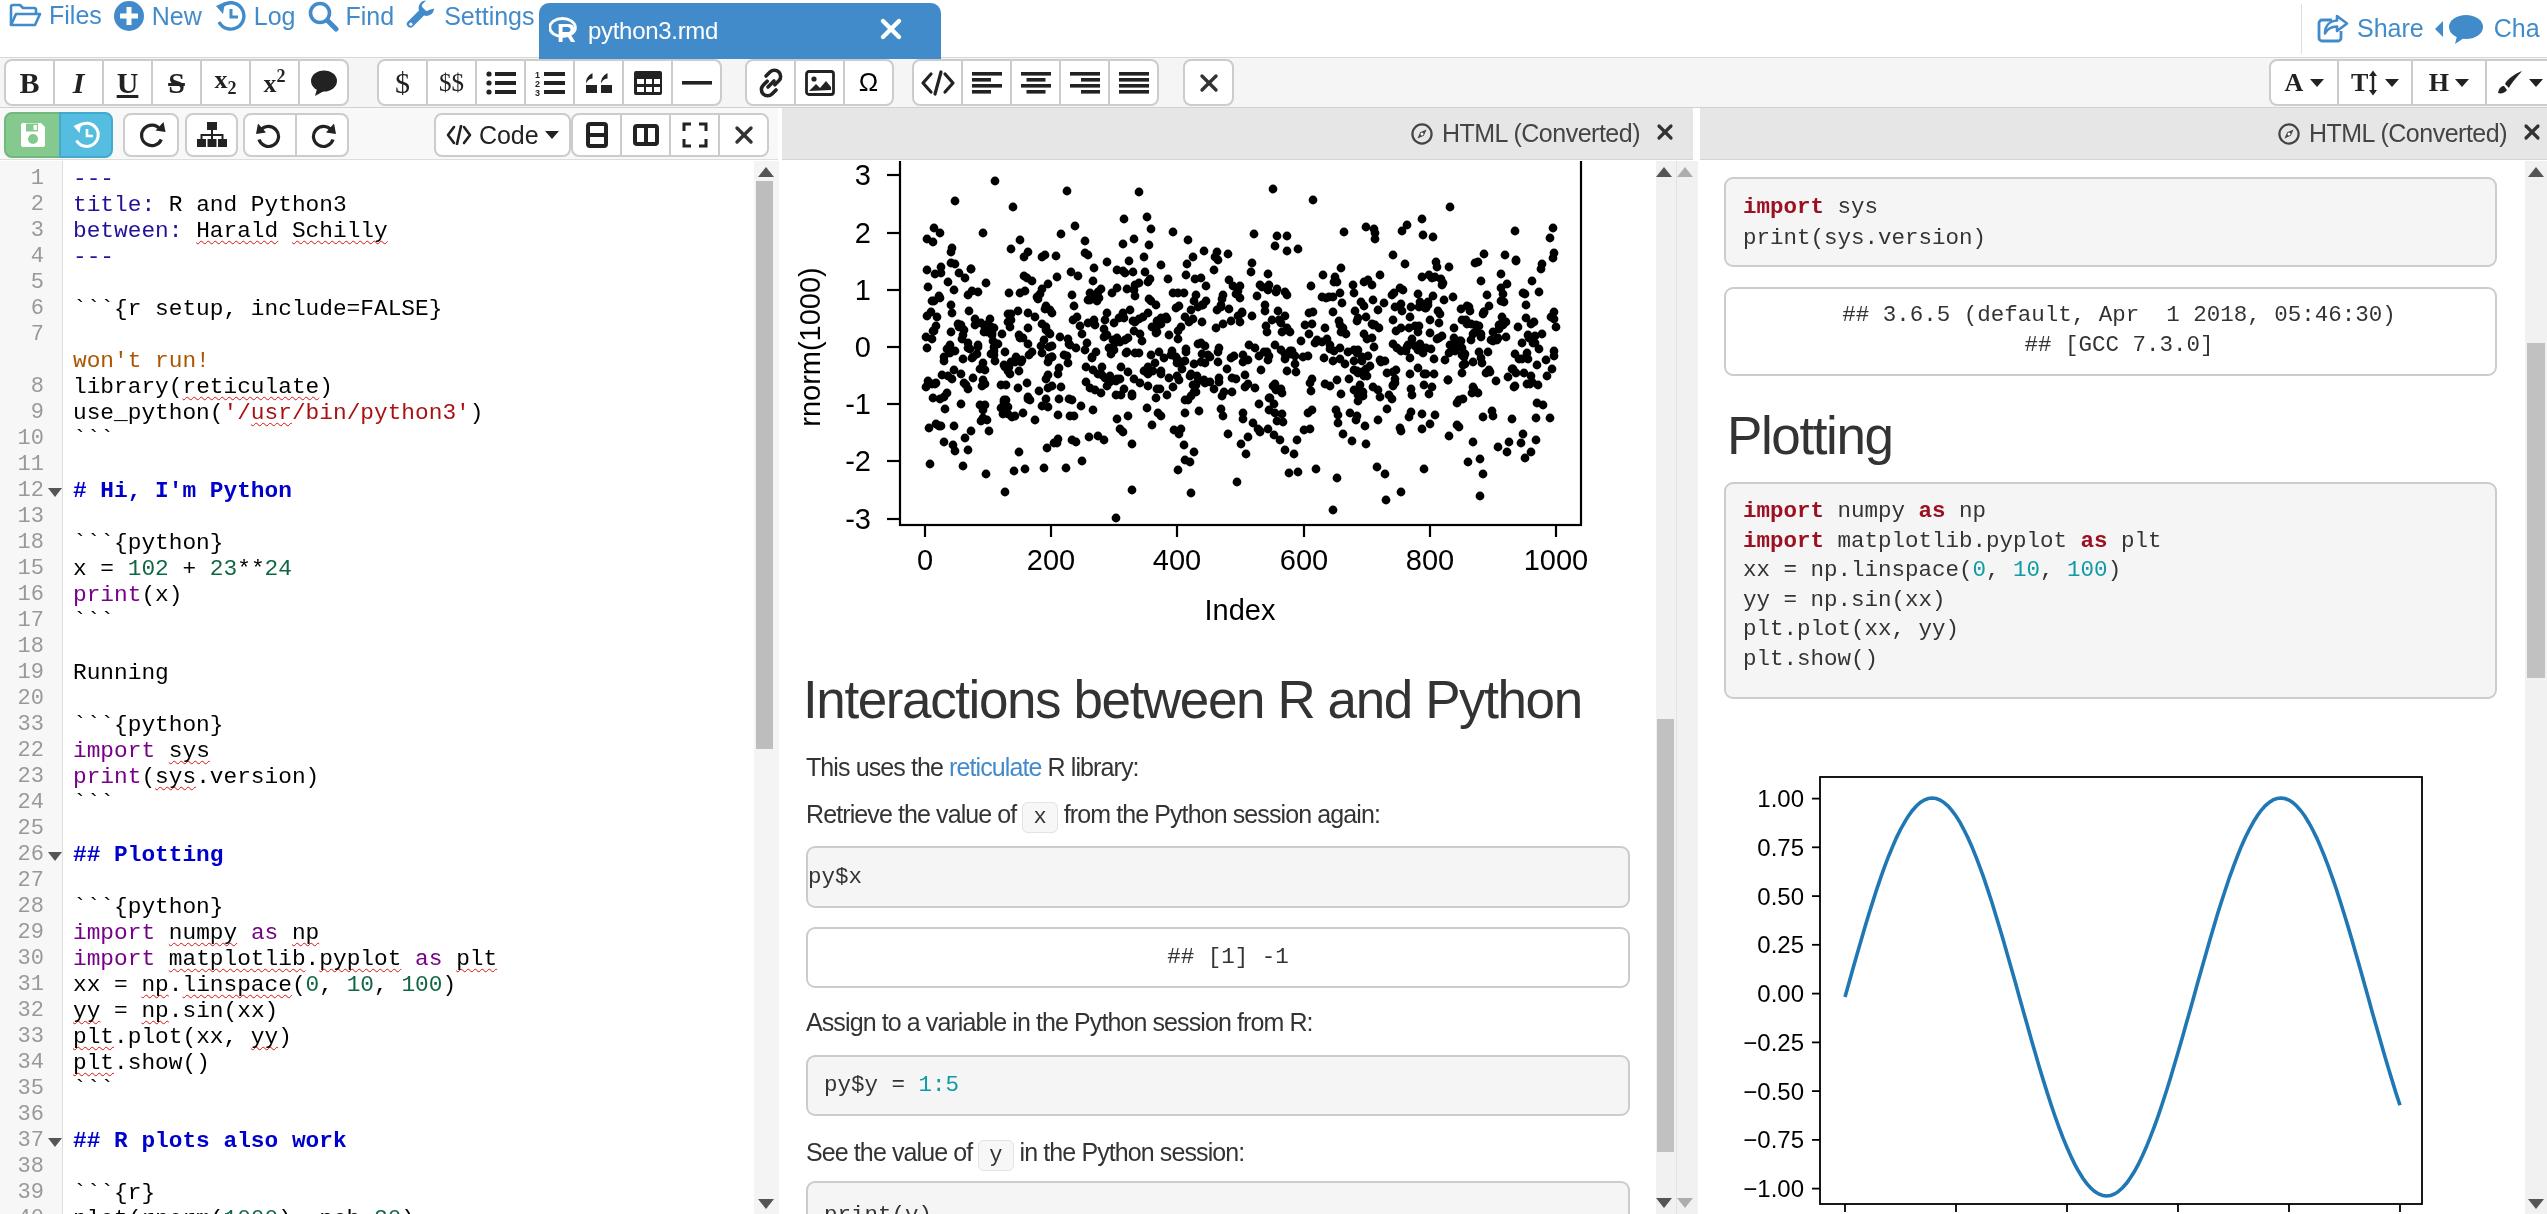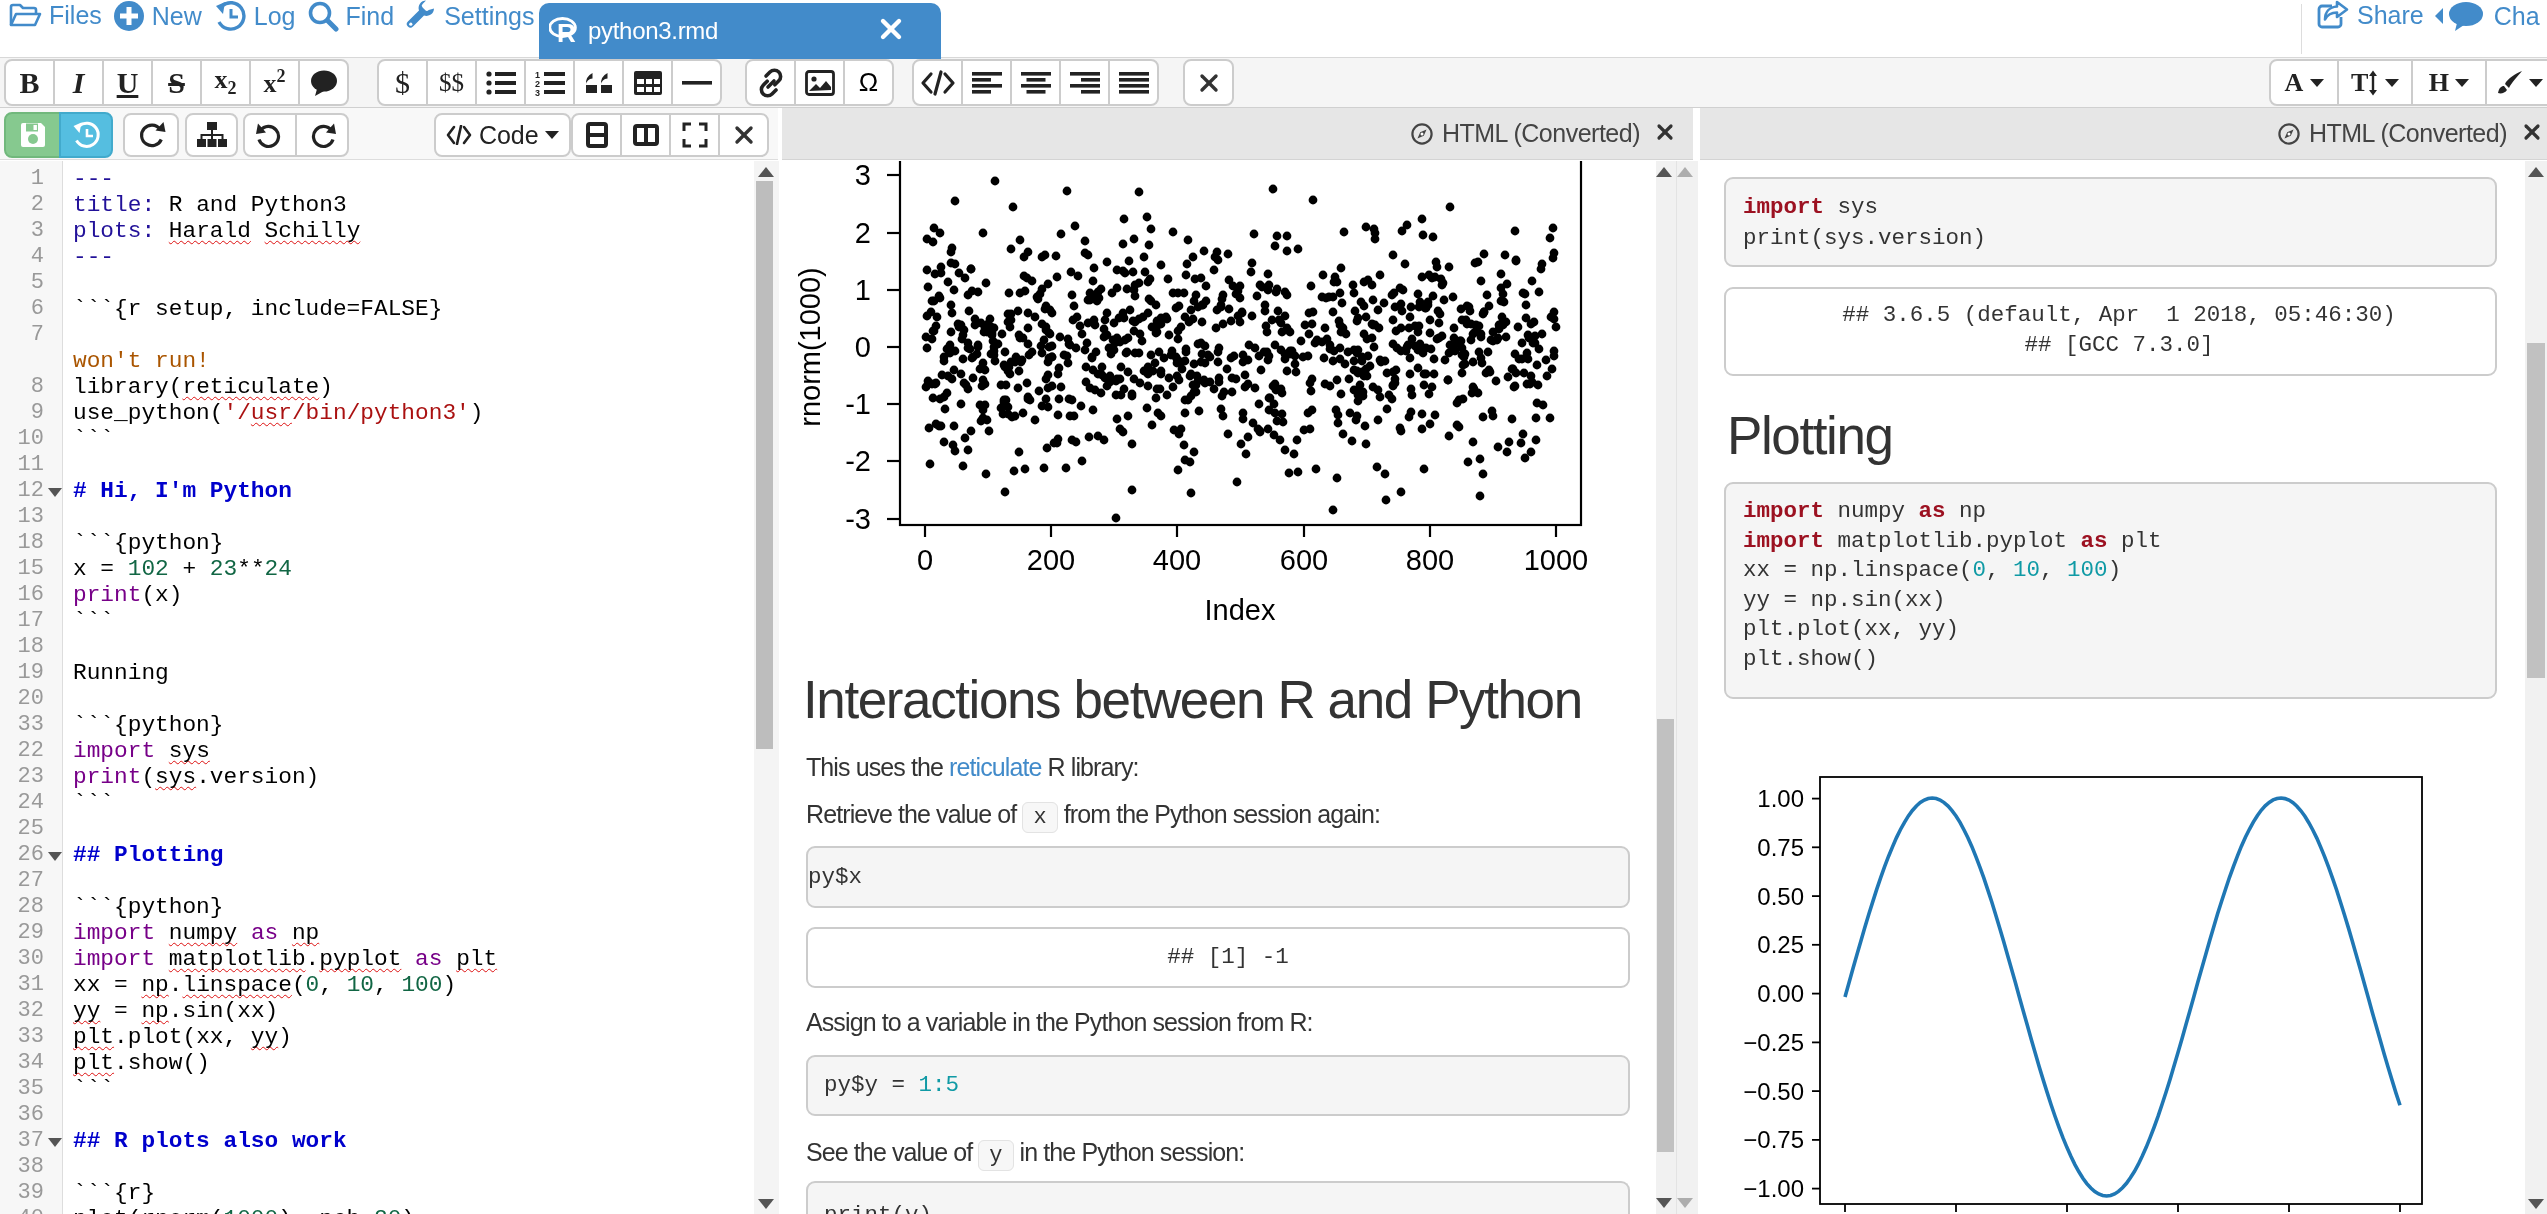--- a/index.html
+++ b/index.html
@@ -95,21 +95,21 @@
         <ellipse cx="13.5" cy="10.5" rx="12.8" ry="9" fill="none" stroke="#fff" stroke-width="3"></ellipse>
         <text x="8" y="25" font-family="Liberation Sans" font-weight="bold" font-size="26" fill="#fff">R</text>
       </svg>
       <span style="color:#fff;font-size:24px;letter-spacing:-0.3px">python3.rmd</span>
     <span style="margin-left:auto"><svg width="24" height="24" viewBox="0 0 24 24" style="">
           <line x1="4" y1="4" x2="20" y2="20" stroke="#fff" stroke-width="4.4" stroke-linecap="round"></line>
           <line x1="20" y1="4" x2="4" y2="20" stroke="#fff" stroke-width="4.4" stroke-linecap="round"></line>
         </svg></span>
   </div>
   <div class="abs" style="left:2301px;top:4px;width:1px;height:50px;background:#ddd"></div>
-  <div class="abs" style="left:2316px;top:0;height:57px;display:flex;align-items:flex-start">
+  <div class="abs" style="left:2316px;top:0;height:57px;display:flex;align-items:center">
     <div class="menuitem">
         <svg width="34" height="30" viewBox="0 0 34 30" style="">
           <path d="M16 6 H6 a3 3 0 0 0 -3 3 v15 a3 3 0 0 0 3 3 h16 a3 3 0 0 0 3-3 v-7" fill="none" stroke="#428bca" stroke-width="2.8"></path>
           <path d="M21 2 L31 9.5 L21 17 v-4.5 c-7 0-10 3-12 7 0-8 5-12.5 12-13 z" fill="none" stroke="#428bca" stroke-width="2.6" stroke-linejoin="round"></path>
         </svg>
         <span>Share</span>
       </div>
     <div class="menuitem" style="margin-right:0">
         <svg width="52" height="32" viewBox="0 0 52 32" style="">
           <path d="M8 8 L0 16 L8 24 Z" fill="#428bca"></path>
@@ -437,21 +437,21 @@
     <div class="ln" style="top:1050px">34</div>
     <div class="ln" style="top:1076px">35</div>
     <div class="ln" style="top:1102px">36</div>
     <div class="ln" style="top:1128px">37</div>
     <div class="fold" style="top:1138px"></div>
     <div class="ln" style="top:1154px">38</div>
     <div class="ln" style="top:1180px">39</div>
     <div class="ln" style="top:1206px">40</div>
 <div class="cl" style="top:166px"><span class="cm-y">---</span></div>
     <div class="cl" style="top:192px"><span class="cm-y">title:</span> R and Python3</div>
-    <div class="cl" style="top:218px"><span class="cm-y">plots:</span> <span class="sq">Harald</span> <span class="sq">Schilly</span></div>
+    <div class="cl" style="top:218px"><span class="cm-y">between:</span> <span class="sq">Harald</span> <span class="sq">Schilly</span></div>
     <div class="cl" style="top:244px"><span class="cm-y">---</span></div>
     <div class="cl" style="top:296px">```{r setup, include=FALSE}</div>
     <div class="cl" style="top:348px"><span class="cm-c">won't run!</span></div>
     <div class="cl" style="top:374px">library(<span class="sq">reticulate</span>)</div>
     <div class="cl" style="top:400px">use_python(<span class="cm-s">'/<span class="sq">usr</span>/bin/python3'</span>)</div>
     <div class="cl" style="top:426px">```</div>
     <div class="cl" style="top:478px"><span class="cm-h"># Hi, I'm Python</span></div>
     <div class="cl" style="top:530px">```{python}</div>
     <div class="cl" style="top:556px">x = <span class="cm-n">102</span> + <span class="cm-n">23</span>**<span class="cm-n">24</span></div>
     <div class="cl" style="top:582px"><span class="cm-k">print</span>(x)</div>

